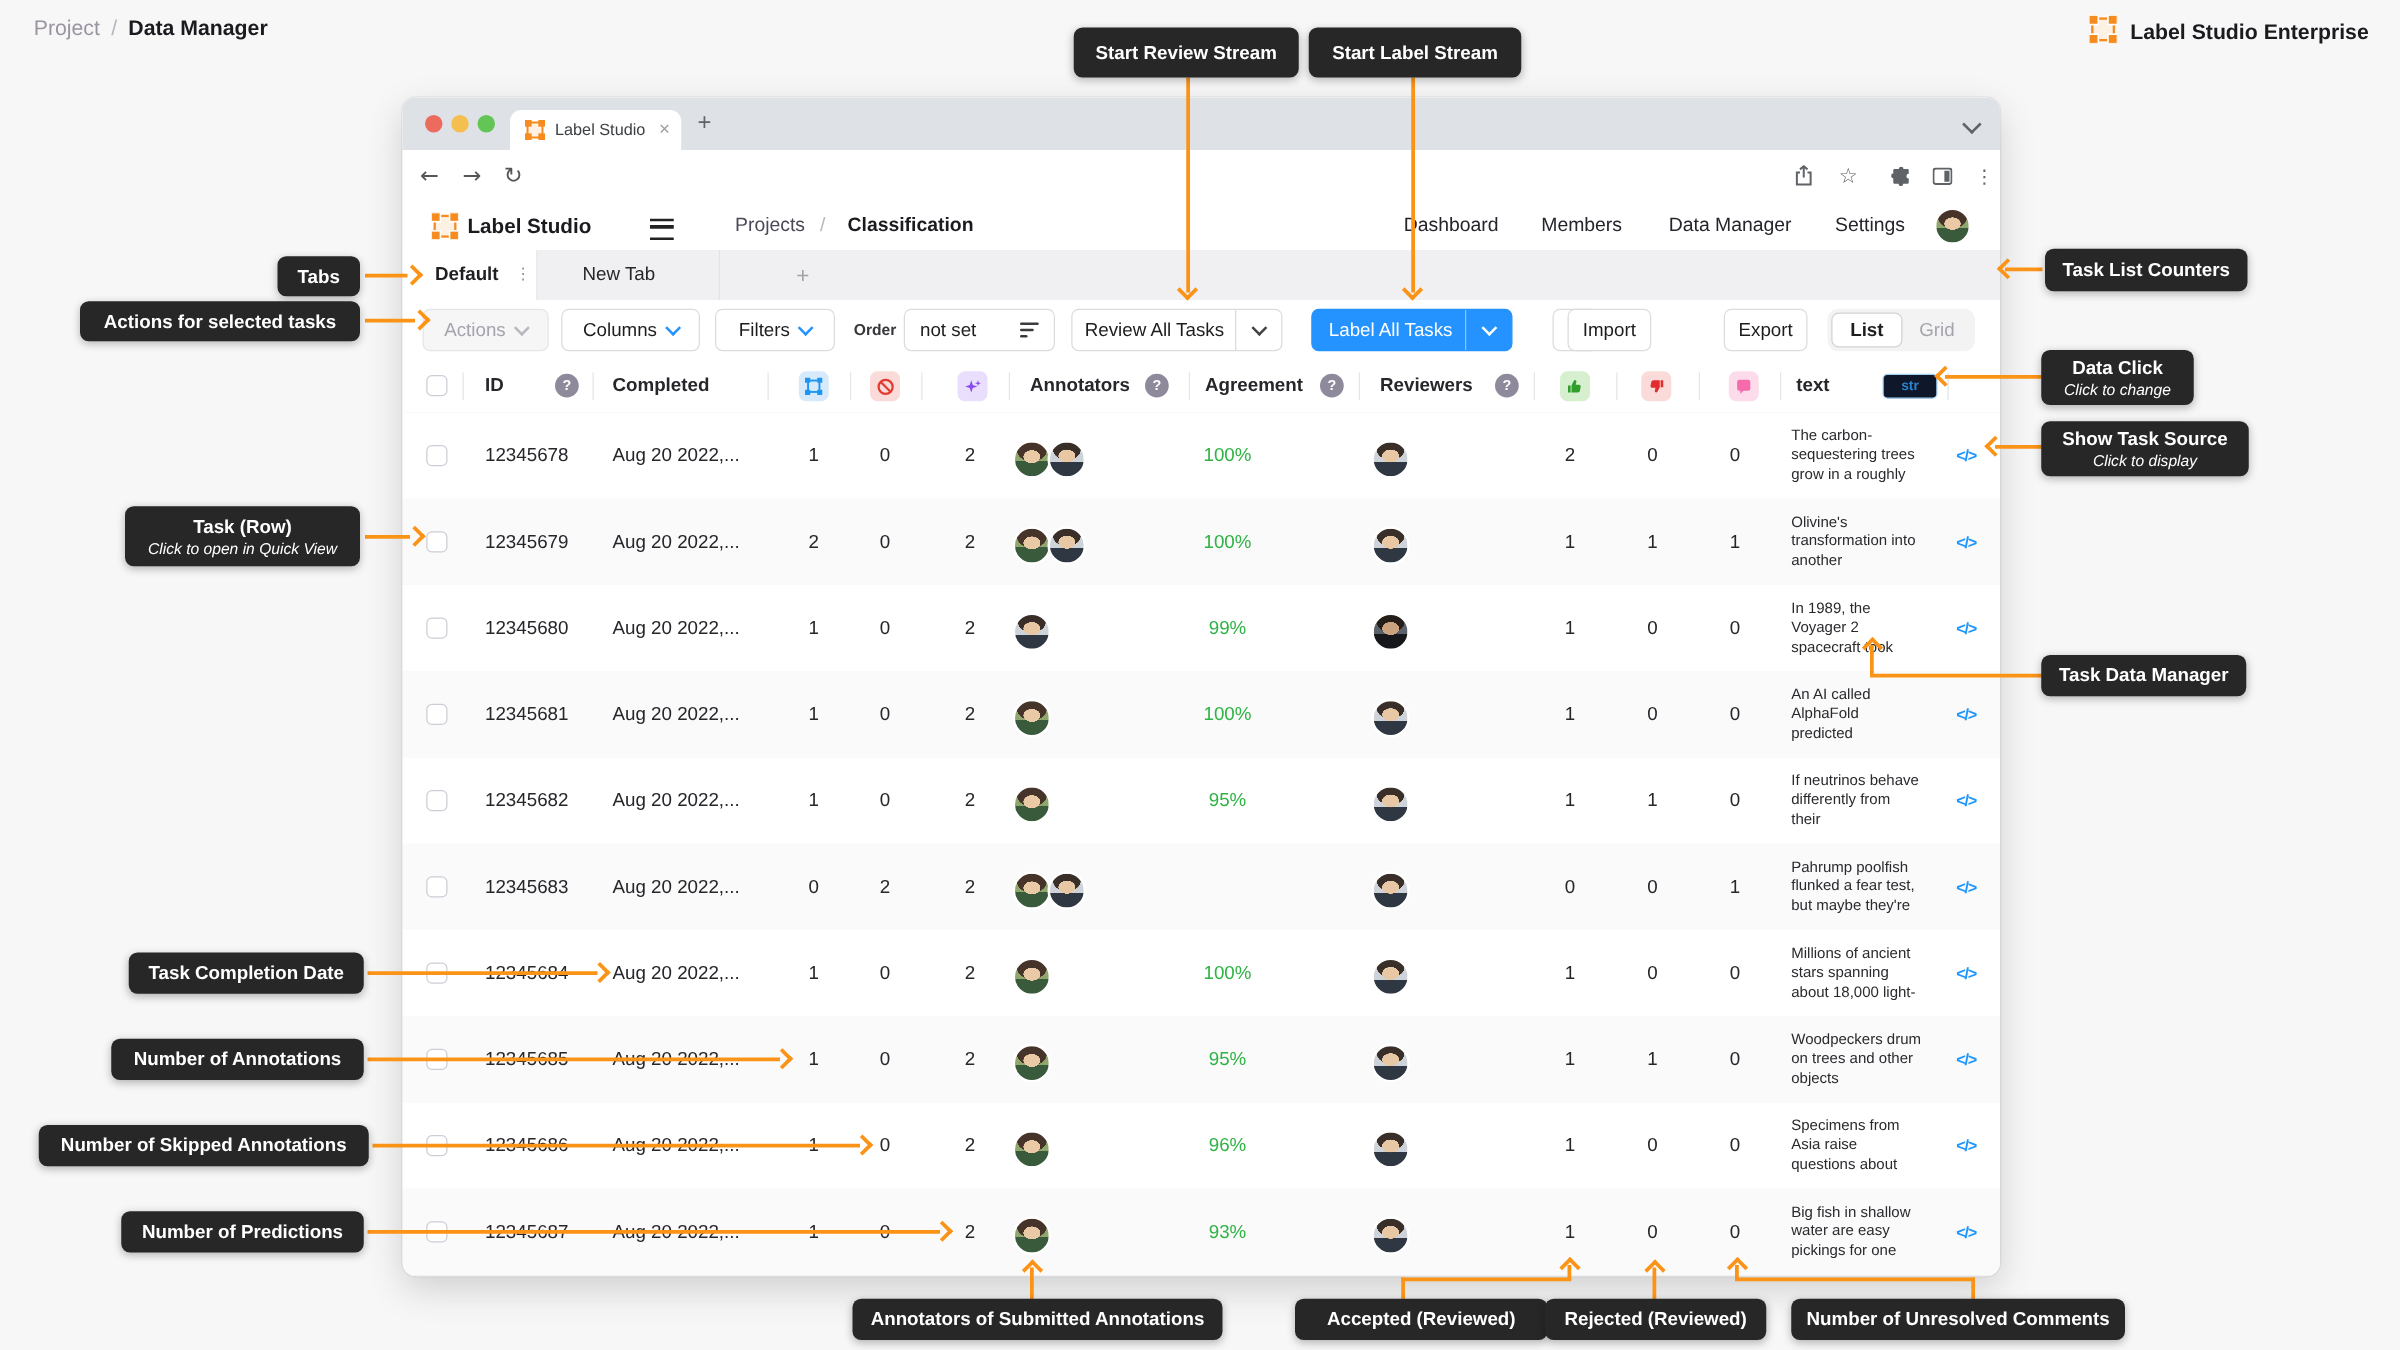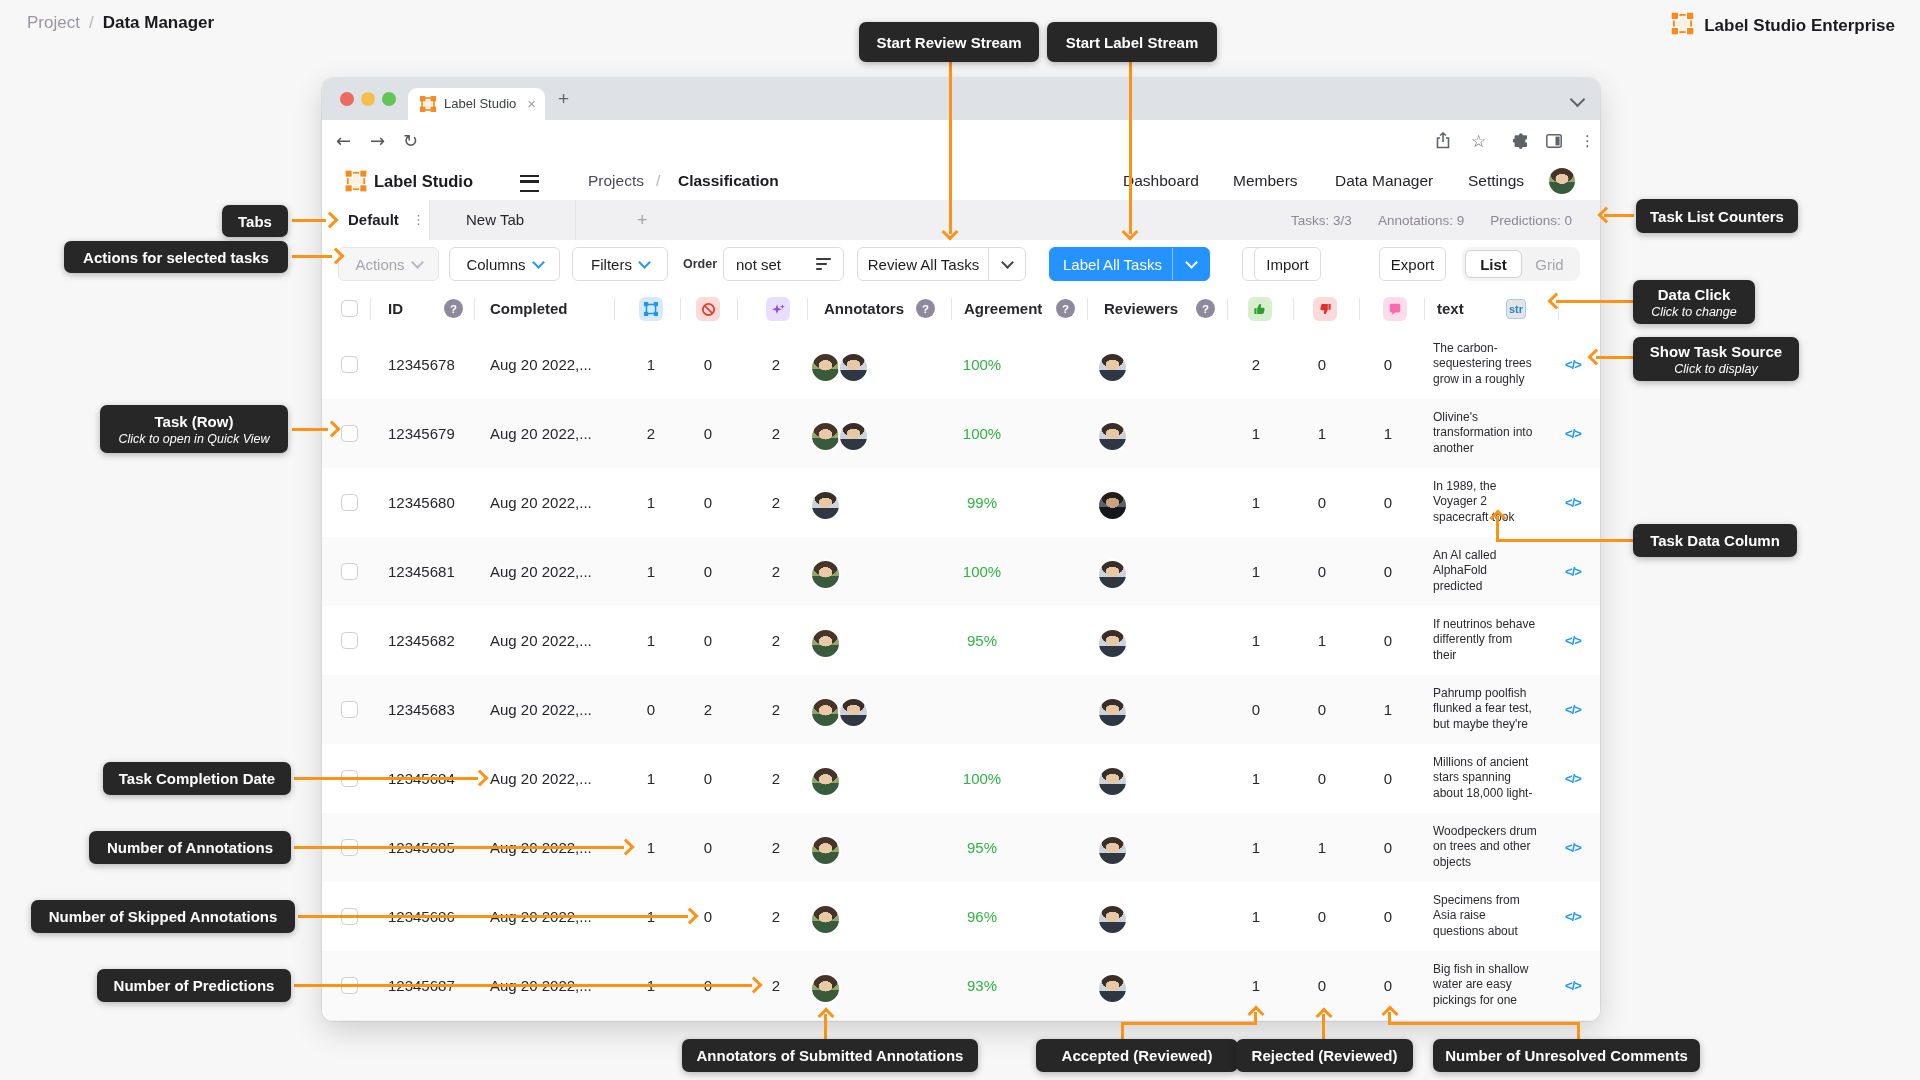--- a/index.html
+++ b/index.html
@@ -69,21 +69,21 @@
   .seg .off{flex:1;display:flex;align-items:center;justify-content:center;font-size:15px;color:#a6a3ad}
 
   
   .thead{left:0;top:210px;width:100%;height:42px;background:#fff;border-bottom:1px solid #ececf0}
   .hlabel{top:0;line-height:42px;font-size:15px;font-weight:600;color:#26262b}
   .hdiv{top:10px;width:1px;height:22px;background:#e5e5e9}
   .help{top:11px;width:19px;height:19px;border-radius:50%;background:#8f899c;color:#fff;font-size:11.5px;font-weight:700;
         display:flex;align-items:center;justify-content:center}
   .help::after{content:"?"}
   .tile{top:9px;width:24px;height:24px;border-radius:6px;display:flex;align-items:center;justify-content:center}
-  .badge{top:11px;width:20px;height:20px;box-sizing:border-box;background:#e5e5e5;border:1px solid #a3cdf1;border-radius:4px;
+  .badge{top:11px;width:44px;height:20px;box-sizing:border-box;background:#0f172a;border:1px solid #a3cdf1;border-radius:4px;
          color:#2a85d0;font-size:11px;font-weight:700;display:flex;align-items:center;justify-content:center}
   .cb{position:absolute;left:19px;top:50%;margin-top:-9px;width:17px;height:17px;box-sizing:border-box;border:1.6px solid #cfccd6;border-radius:4.5px;background:#fff}
   .rows{left:0;top:252px;width:100%;height:691px}
   .row{position:absolute;left:0;width:100%;height:69px;background:#fff;border-bottom:1px solid #f1f1f4}
   .row.alt{background:#fafafb}
   .cell{position:absolute;top:0;line-height:69px;font-size:15px;color:#26262b;white-space:nowrap}
   .num{width:30px;text-align:center}
   .agree{width:80px;text-align:center;color:#2fb344}
   .avwrap{position:absolute;top:50%;margin-top:-13px;width:27px;height:27px}
   .textcell{position:absolute;left:1111px;top:50%;transform:translateY(-50%);width:104px;line-height:1.32;font-size:12px;color:#2a2a2e;white-space:normal}
@@ -185,25 +185,20 @@
 
   <div class="abs tabbar">
     <div class="abs dtab">
       <span class="abs dtab-label">Default</span>
       <span class="abs dtab-kebab"></span>
     </div>
     <div class="abs ntab">
       <span class="abs ntab-label">New Tab</span>
     </div>
     <span class="abs addtab"></span>
-    <div class="abs counters">
-      <span>Tasks: 3/3</span>
-      <span>Annotations: 9</span>
-      <span>Predictions: 0</span>
-    </div>
   </div>
 
   <div class="abs toolbar">
     <div class="btn disabled" style="left:16px;width:101px">
       <span>Actions</span>
         <span class="chev gray"></span>
     </div>
     <div class="btn" style="left:127px;width:111px">
       <span>Columns</span>
         <span class="chev"></span>
@@ -555,21 +550,21 @@
   </div>
 <div class="co" style="left:1633px;top:280px;width:122px;height:44px">
   <span>Data Click</span>
   <span class="sub">Click to change</span>
 </div>
 <div class="co" style="left:1633px;top:337px;width:166px;height:44px">
   <span>Show Task Source</span>
   <span class="sub">Click to display</span>
 </div>
 <div class="co" style="left:1633px;top:524px;width:164px;height:33px">
-    <span>Task Data Column</span>
+    <span>Task Data Manager</span>
   </div>
 <div class="co" style="left:682px;top:1039px;width:296px;height:33px">
     <span>Annotators of Submitted Annotations</span>
   </div>
 <div class="co" style="left:1036px;top:1039px;width:202px;height:33px">
     <span>Accepted (Reviewed)</span>
   </div>
 <div class="co" style="left:1236px;top:1039px;width:177px;height:33px">
     <span>Rejected (Reviewed)</span>
   </div>

